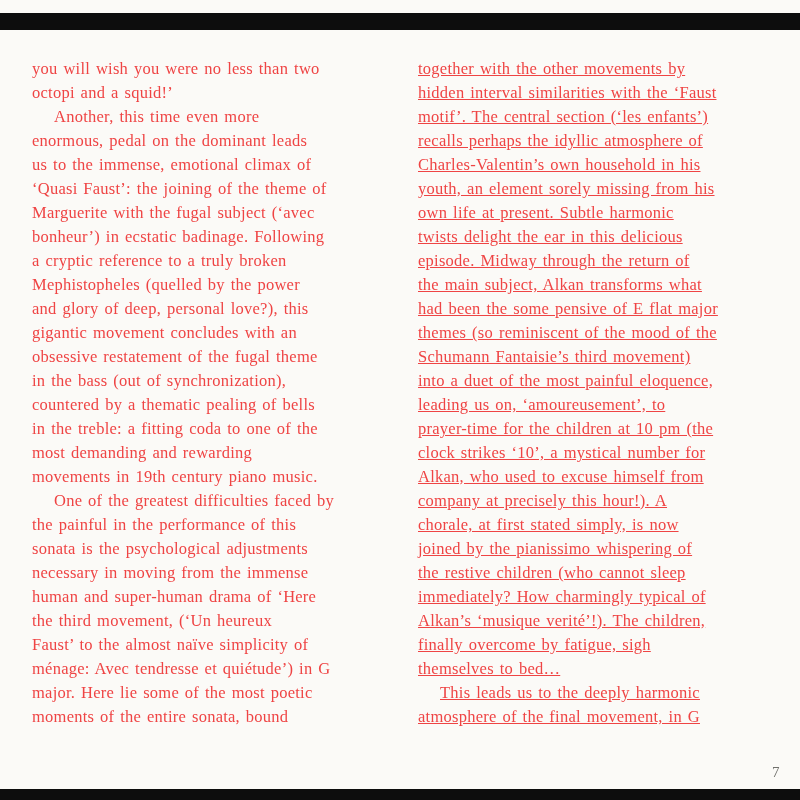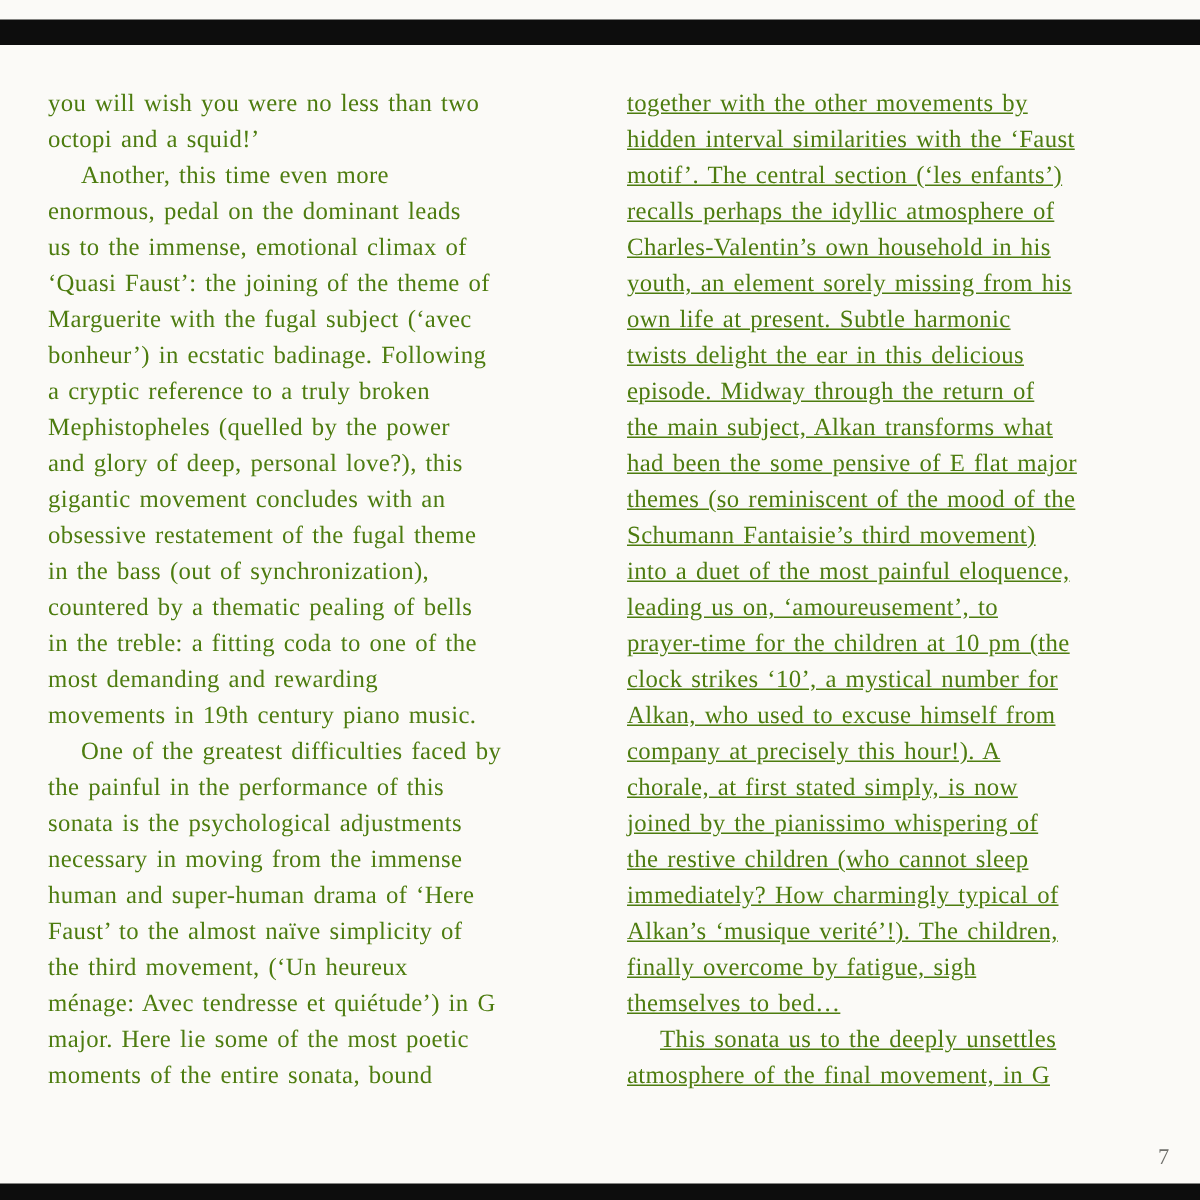--- a/index.html
+++ b/index.html
@@ -25,21 +25,21 @@
   .scan-bar.bottom { top: 789px; height: 11px; }
   .page {
     position: absolute;
     top: 57px;
     left: 0;
     width: 800px;
   }
   .column {
     position: absolute;
     top: 0;
-    color: #4d7c0f;
+    color: #ef4444;
     font-size: 16.5px;
     line-height: 24px;
     letter-spacing: 0.25px;
     word-spacing: 1.5px;
     white-space: nowrap;
   }
   .column.left  { left: 32px;  width: 366px; }
   .column.right { left: 418px; width: 366px; text-decoration: underline; }
   .para { margin: 0; }
   .para.indent .line:first-child { padding-left: 22px; }
@@ -85,22 +85,22 @@
           <div class="line">in the treble: a fitting coda to one of the</div>
           <div class="line">most demanding and rewarding</div>
           <div class="line">movements in 19th century piano music.</div>
         </div>
         <div class="para indent">
           <div class="line">One of the greatest difficulties faced by</div>
           <div class="line">the painful in the performance of this</div>
           <div class="line">sonata is the psychological adjustments</div>
           <div class="line">necessary in moving from the immense</div>
           <div class="line">human and super-human drama of ‘Here</div>
+          <div class="line">the third movement, (‘Un heureux</div>
           <div class="line">Faust’ to the almost naïve simplicity of</div>
-          <div class="line">the third movement, (‘Un heureux</div>
           <div class="line">ménage: Avec tendresse et quiétude’) in G</div>
           <div class="line">major. Here lie some of the most poetic</div>
           <div class="line">moments of the entire sonata, bound</div>
         </div>
       </div>
     <div class="column right">
         <div class="para">
           <div class="line">together with the other movements by</div>
           <div class="line">hidden interval similarities with the ‘Faust</div>
           <div class="line">motif’. The central section (‘les enfants’)</div>
@@ -122,20 +122,20 @@
           <div class="line">company at precisely this hour!). A</div>
           <div class="line">chorale, at first stated simply, is now</div>
           <div class="line">joined by the pianissimo whispering of</div>
           <div class="line">the restive children (who cannot sleep</div>
           <div class="line">immediately? How charmingly typical of</div>
           <div class="line">Alkan’s ‘musique verité’!). The children,</div>
           <div class="line">finally overcome by fatigue, sigh</div>
           <div class="line">themselves to bed…</div>
         </div>
         <div class="para indent">
-          <div class="line">This sonata us to the deeply unsettles</div>
+          <div class="line">This leads us to the deeply harmonic</div>
           <div class="line">atmosphere of the final movement, in G</div>
         </div>
       </div>
   </div>
 
   <div class="page-number">7</div>
 </div>
 
 </body></html>

